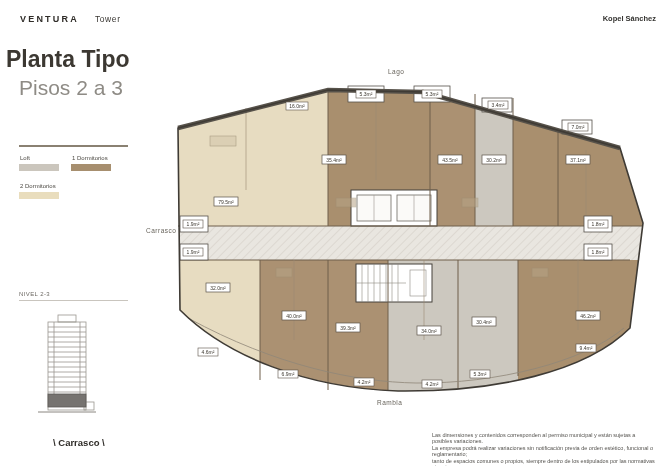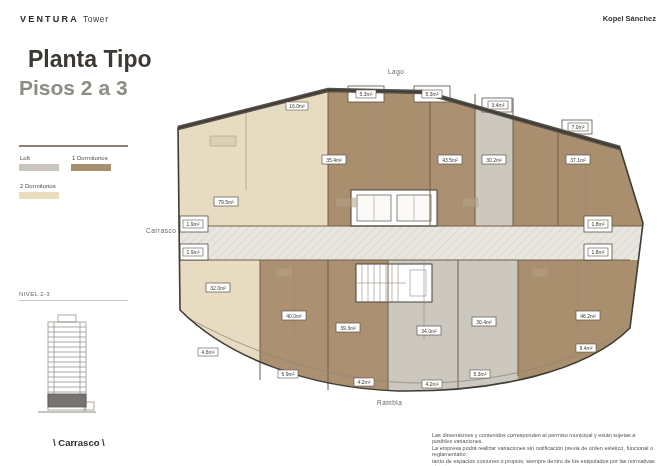--- a/index.html
+++ b/index.html
@@ -1,25 +1,25 @@
 <!DOCTYPE html>
 <html><head>
 <meta charset="utf-8">
 <style>
   html,body{margin:0;padding:0;background:#ffffff;}
   #page{position:relative;width:660px;height:466px;background:#ffffff;overflow:hidden;
         font-family:"Liberation Sans",sans-serif;color:#2e2b27;}
   
   .brand{position:absolute;left:20px;top:14px;font-size:9px;font-weight:700;
          letter-spacing:2.2px;color:#2f2c28;}
-  .brand .suffix{font-weight:400;letter-spacing:.6px;margin-left:4px;font-size:8.5px;color:#3a3733;}
+  .brand .suffix{font-weight:400;letter-spacing:.6px;margin-left:16px;font-size:8.5px;color:#3a3733;}
   .studio{position:absolute;right:4px;top:14px;font-size:7.5px;font-weight:700;color:#343330;}
   
-  .title1{position:absolute;left:28px;top:46px;font-size:23px;font-weight:600;color:#3c3832;}
-  .title2{position:absolute;left:19px;top:76px;font-size:21px;font-weight:700;color:#8e8b85;}
+  .title1{position:absolute;left:6px;top:46px;font-size:23px;font-weight:600;color:#3c3832;}
+  .title2{position:absolute;left:19px;top:76px;font-size:21px;font-weight:400;color:#8e8b85;}
   .divider{position:absolute;left:19px;top:145px;width:109px;height:2px;background:#8a8172;}
   .leg-label{position:absolute;font-size:6px;color:#4d4a44;}
   .swatch{position:absolute;width:40px;height:7px;}
   .nivel{position:absolute;left:19px;top:291px;font-size:6px;color:#6d6a64;letter-spacing:.4px;}
   .nivel-line{position:absolute;left:19px;top:300px;width:109px;height:1px;background:#c9c5be;}
   .street{position:absolute;left:19px;top:437px;font-size:9.5px;font-weight:700;color:#2f2c28;margin-left:34px;}
   
   .orient{position:absolute;font-size:6.5px;color:#67635b;letter-spacing:.5px;}
   #plan-svg{position:absolute;left:166px;top:80px;}
   #elev-svg{position:absolute;left:34px;top:306px;}

